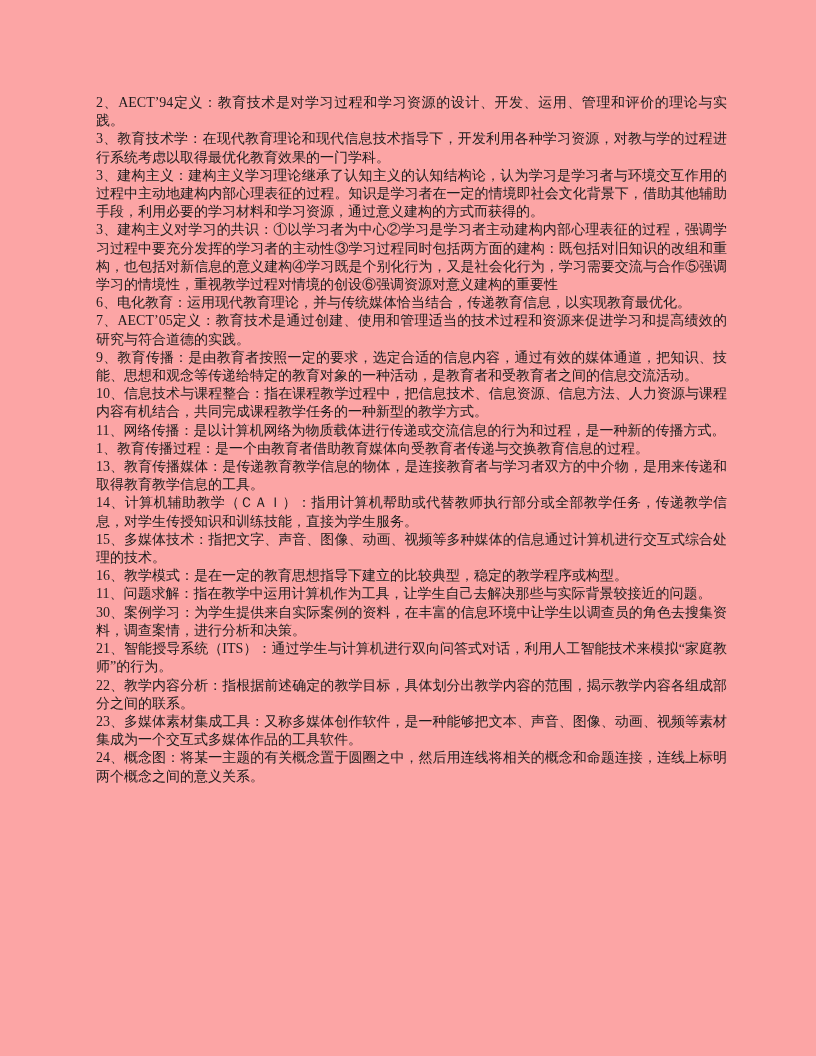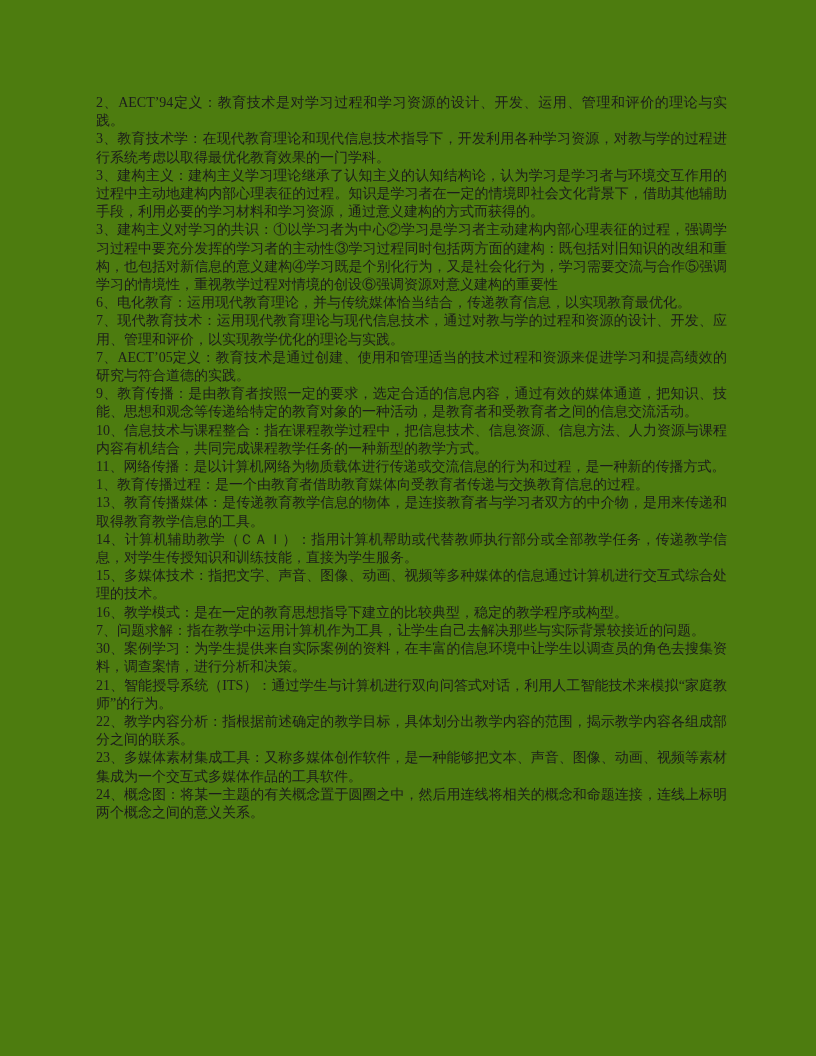--- a/index.html
+++ b/index.html
@@ -5,21 +5,21 @@
   html, body {
     margin: 0;
     padding: 0;
     background: #ffffff;
   }
   .page {
     position: relative;
     width: 816px;
     height: 1056px;
     box-sizing: border-box;
-    background: #4d7c0f;
+    background: #fca5a5;
     padding: 94px 89px 0 96px;
     overflow: hidden;
     font-family: "Liberation Serif", "DejaVu Serif", serif;
     font-size: 14px;
     line-height: 18.2px;
     color: #1c1c1c;
   }
   .doc-body p {
     margin: 0;
     padding: 0;
@@ -32,30 +32,29 @@
 </head>
 <body>
 
 <div class="page">
   <div class="doc-body">
     <p>2、AECT’94定义：教育技术是对学习过程和学习资源的设计、开发、运用、管理和评价的理论与实践。</p>
     <p>3、教育技术学：在现代教育理论和现代信息技术指导下，开发利用各种学习资源，对教与学的过程进行系统考虑以取得最优化教育效果的一门学科。</p>
     <p>3、建构主义：建构主义学习理论继承了认知主义的认知结构论，认为学习是学习者与环境交互作用的过程中主动地建构内部心理表征的过程。知识是学习者在一定的情境即社会文化背景下，借助其他辅助手段，利用必要的学习材料和学习资源，通过意义建构的方式而获得的。</p>
     <p>3、建构主义对学习的共识：①以学习者为中心②学习是学习者主动建构内部心理表征的过程，强调学习过程中要充分发挥的学习者的主动性③学习过程同时包括两方面的建构：既包括对旧知识的改组和重构，也包括对新信息的意义建构④学习既是个别化行为，又是社会化行为，学习需要交流与合作⑤强调学习的情境性，重视教学过程对情境的创设⑥强调资源对意义建构的重要性</p>
     <p>6、电化教育：运用现代教育理论，并与传统媒体恰当结合，传递教育信息，以实现教育最优化。</p>
-    <p>7、现代教育技术：运用现代教育理论与现代信息技术，通过对教与学的过程和资源的设计、开发、应用、管理和评价，以实现教学优化的理论与实践。</p>
     <p>7、AECT’05定义：教育技术是通过创建、使用和管理适当的技术过程和资源来促进学习和提高绩效的研究与符合道德的实践。</p>
     <p>9、教育传播：是由教育者按照一定的要求，选定合适的信息内容，通过有效的媒体通道，把知识、技能、思想和观念等传递给特定的教育对象的一种活动，是教育者和受教育者之间的信息交流活动。</p>
     <p>10、信息技术与课程整合：指在课程教学过程中，把信息技术、信息资源、信息方法、人力资源与课程内容有机结合，共同完成课程教学任务的一种新型的教学方式。</p>
     <p>11、网络传播：是以计算机网络为物质载体进行传递或交流信息的行为和过程，是一种新的传播方式。</p>
     <p>1、教育传播过程：是一个由教育者借助教育媒体向受教育者传递与交换教育信息的过程。</p>
     <p>13、教育传播媒体：是传递教育教学信息的物体，是连接教育者与学习者双方的中介物，是用来传递和取得教育教学信息的工具。</p>
     <p>14、计算机辅助教学（ＣＡＩ）：指用计算机帮助或代替教师执行部分或全部教学任务，传递教学信息，对学生传授知识和训练技能，直接为学生服务。</p>
     <p>15、多媒体技术：指把文字、声音、图像、动画、视频等多种媒体的信息通过计算机进行交互式综合处理的技术。</p>
     <p>16、教学模式：是在一定的教育思想指导下建立的比较典型，稳定的教学程序或构型。</p>
-    <p>7、问题求解：指在教学中运用计算机作为工具，让学生自己去解决那些与实际背景较接近的问题。</p>
+    <p>11、问题求解：指在教学中运用计算机作为工具，让学生自己去解决那些与实际背景较接近的问题。</p>
     <p>30、案例学习：为学生提供来自实际案例的资料，在丰富的信息环境中让学生以调查员的角色去搜集资料，调查案情，进行分析和决策。</p>
     <p>21、智能授导系统（ITS）：通过学生与计算机进行双向问答式对话，利用人工智能技术来模拟“家庭教师”的行为。</p>
     <p>22、教学内容分析：指根据前述确定的教学目标，具体划分出教学内容的范围，揭示教学内容各组成部分之间的联系。</p>
     <p>23、多媒体素材集成工具：又称多媒体创作软件，是一种能够把文本、声音、图像、动画、视频等素材集成为一个交互式多媒体作品的工具软件。</p>
     <p>24、概念图：将某一主题的有关概念置于圆圈之中，然后用连线将相关的概念和命题连接，连线上标明两个概念之间的意义关系。</p>
   </div>
 </div>
 
 </body></html>

